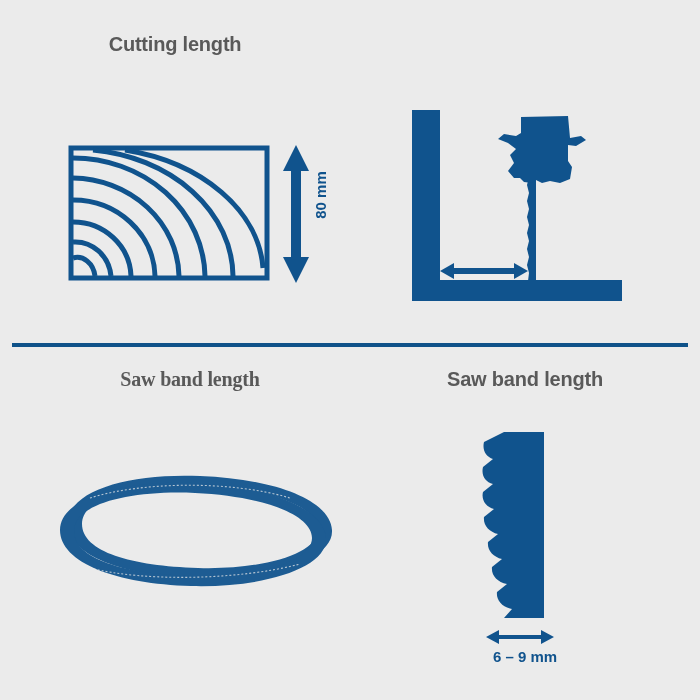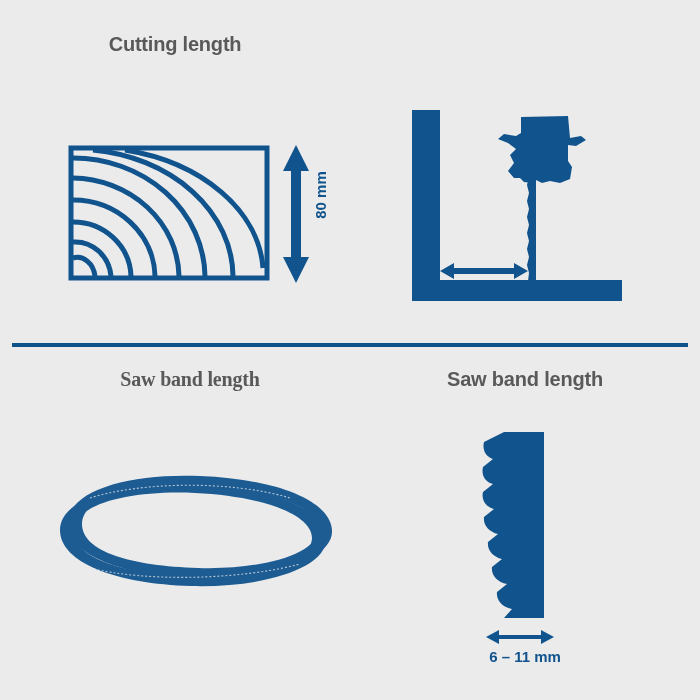--- a/index.html
+++ b/index.html
@@ -180,18 +180,18 @@
                C 7 104 1 97 2 89 L 12 81
                C 4 79 -1 72 1 64 L 11 56
                C 3 54 -1 47 1 39 L 11 31
                C 4 29 0 22 2 14 Z" fill="#10538d"></path>
     </svg>
 
     <svg class="fig" style="left:134px; top:278px;" width="72" height="18" viewBox="0 0 72 18">
       <polygon points="2,9 15,2 15,7 57,7 57,2 70,9 57,16 57,11 15,11 15,16" fill="#10538d"></polygon>
     </svg>
 
-    <div class="measure-label" style="left:0; top:298px; width:350px; text-align:center;">6 – 11 mm</div>
+    <div class="measure-label" style="left:0; top:298px; width:350px; text-align:center;">6 – 9 mm</div>
   </div>
 
   <div class="divider"></div>
 
 </div>
 
 </body></html>

